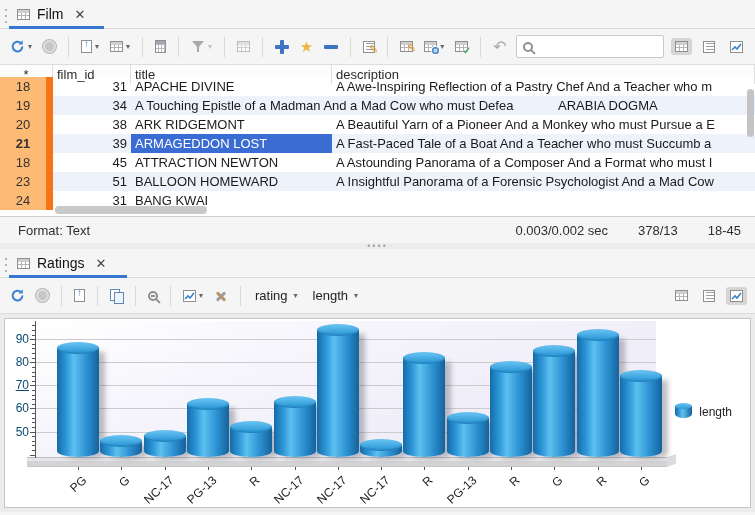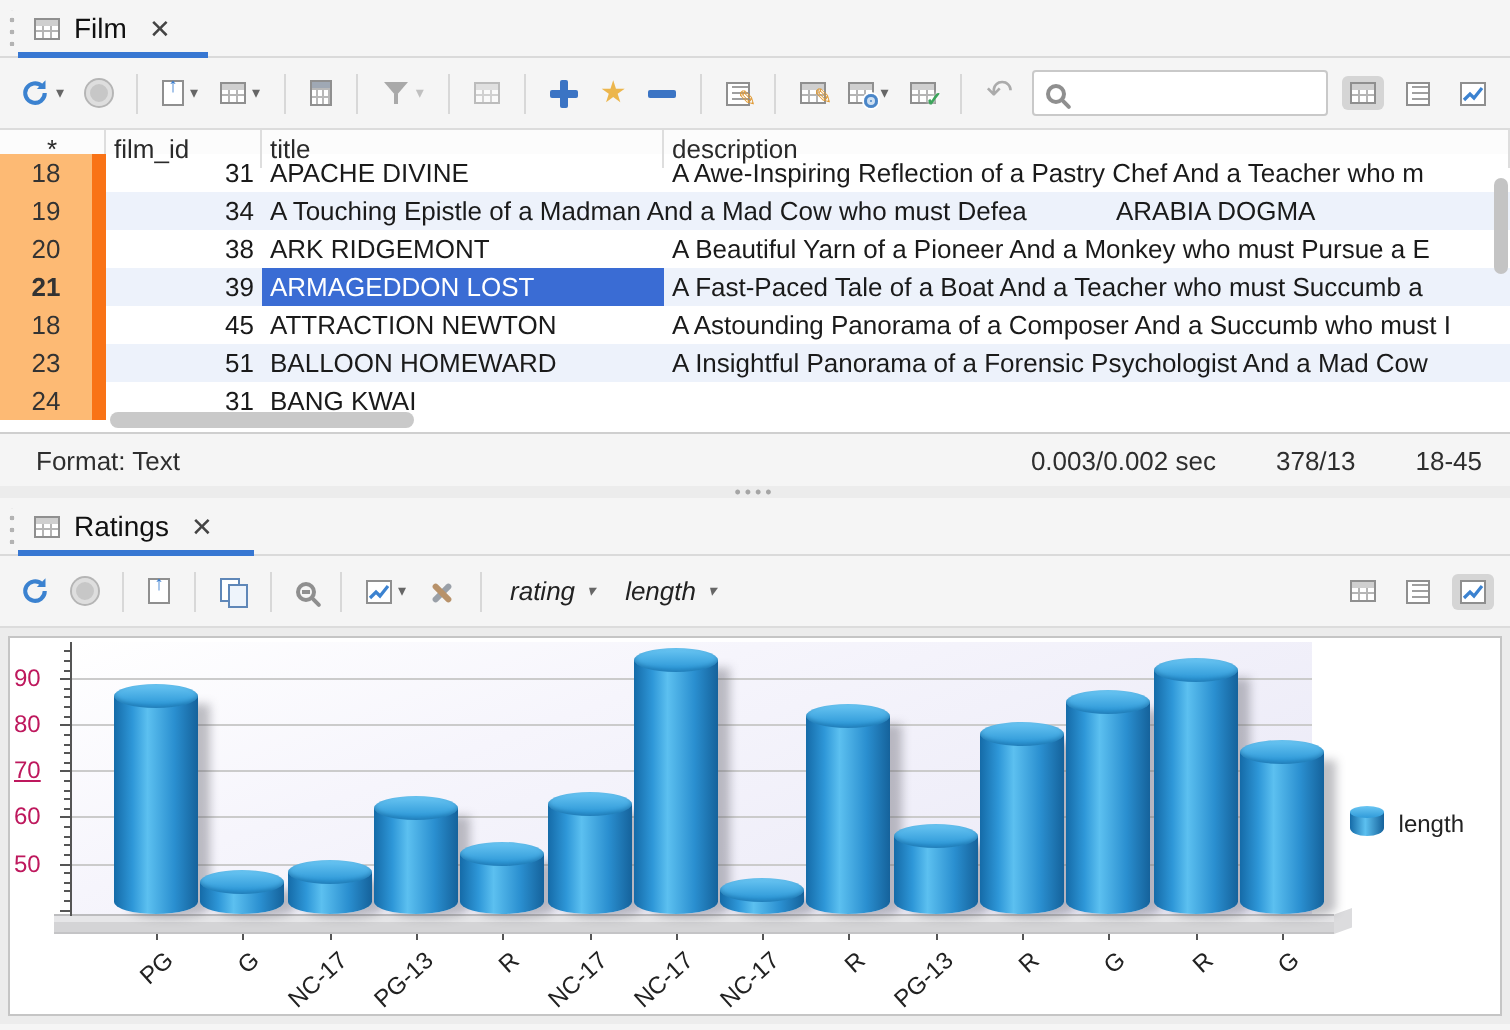--- a/index.html
+++ b/index.html
@@ -105,40 +105,40 @@
   .splitter { height:6px; background:#ececec; display:flex; justify-content:center; align-items:center; }
   .splitter .dots { color:#a5a5a5; font-size:9px; letter-spacing:2px; line-height:4px; }
   
   .chart-region { height:198px; background:#ececec; padding:4px; }
   .chart-panel { position:relative; width:100%; height:100%; background:#fff; border:1px solid #c5c5c5; overflow:hidden; }
   .plot-bg { position:absolute; left:30px; top:2px; width:621px; height:136px;
     background:linear-gradient(160deg, #ffffff 0%, #f6f5fc 35%, #e9e8f6 100%); }
   .gridline { position:absolute; height:1px; left:31px; width:620px; background:#cbcbcb; }
   .yaxis { position:absolute; left:30px; top:2px; width:1px; height:137px; background:#555; }
   .ytick { position:absolute; height:1px; background:#555; }
-  .ylabel { position:absolute; width:22px; font-size:12px; color:#be185d; }
+  .ylabel { position:absolute; width:22px; text-align:right; font-size:12px; color:#0c4a6e; }
   .bar { position:absolute; width:42px;
     background:linear-gradient(90deg,#156ba8 0%,#2e97d8 22%,#5cc0f0 40%,#2a8fd0 72%,#15629b 100%);
     border-radius:0 0 50% 50% / 0 0 6px 6px;
     box-shadow:7px 3px 5px -1px rgba(90,90,100,.38); }
   .bar::before { content:""; position:absolute; left:0; top:-6px; width:100%; height:12px;
     border-radius:50%; background:linear-gradient(180deg,#6ac6f3 0%,#2f9ad9 85%);
     box-shadow:inset 0 -1px 2px rgba(0,60,110,.35); }
   .floor-top { position:absolute; background:#e6e6e8; border-top:1px solid #bcbcbe; }
   .floor-front { position:absolute; background:#d4d4d6; border-bottom:1px solid #c4c4c6; }
   .floor-end { position:absolute; background:#dcdcde; clip-path:polygon(0 25%,100% 0,100% 75%,0 100%); }
   .xtick { position:absolute; width:1px; height:3px; background:#555; }
   .xlabel { position:absolute; width:72px; text-align:right; font-size:12px; color:#222;
     transform:rotate(-42deg); transform-origin:100% 0; }
   .legend { position:absolute; display:flex; align-items:center; gap:7px; font-size:12px; color:#222; }
   .lg-swatch { position:relative; width:17px; height:12px;
     background:linear-gradient(90deg,#156ba8,#5cc0f0 45%,#15629b); border-radius:0 0 50% 50%/0 0 4px 4px; }
   .lg-swatch::before { content:""; position:absolute; left:0; top:-3px; width:100%; height:6px;
     border-radius:50%; background:linear-gradient(180deg,#6ac6f3,#2f9ad9); }
-  .ddlabel { display:flex; align-items:center; gap:6px; font-size:13px; color:#222; padding:0 4px;font-style:italic; }
+  .ddlabel { display:flex; align-items:center; gap:6px; font-size:13px; color:#222; padding:0 4px; }
 </style>
 </head>
 <body>
 
 <div>
   <div class="panel-tabbar">
     <div class="drag-dots"></div>
     <div class="tab">
       <span class="i i-grid"></span>
       <span class="tab-label">Film</span>
@@ -259,21 +259,21 @@
       <div class="r alt current">
         <div class="c-num">21</div>
         <div class="cell c-id">39</div>
         <div class="cell c-title sel">ARMAGEDDON LOST</div>
         <div class="cell c-desc">A Fast-Paced Tale of a Boat And a Teacher who must Succumb a</div>
       </div>
       <div class="r">
         <div class="c-num">18</div>
         <div class="cell c-id">45</div>
         <div class="cell c-title">ATTRACTION NEWTON</div>
-        <div class="cell c-desc">A Astounding Panorama of a Composer And a Succumb who must I</div>
+        <div class="cell c-desc">A Astounding Panorama of a Composer And a Format who must I</div>
       </div>
       <div class="r alt">
         <div class="c-num">23</div>
         <div class="cell c-id">51</div>
         <div class="cell c-title">BALLOON HOMEWARD</div>
         <div class="cell c-desc">A Insightful Panorama of a Forensic Psychologist And a Mad Cow</div>
       </div>
       <div class="r">
         <div class="c-num">24</div>
         <div class="cell c-id">31</div>

